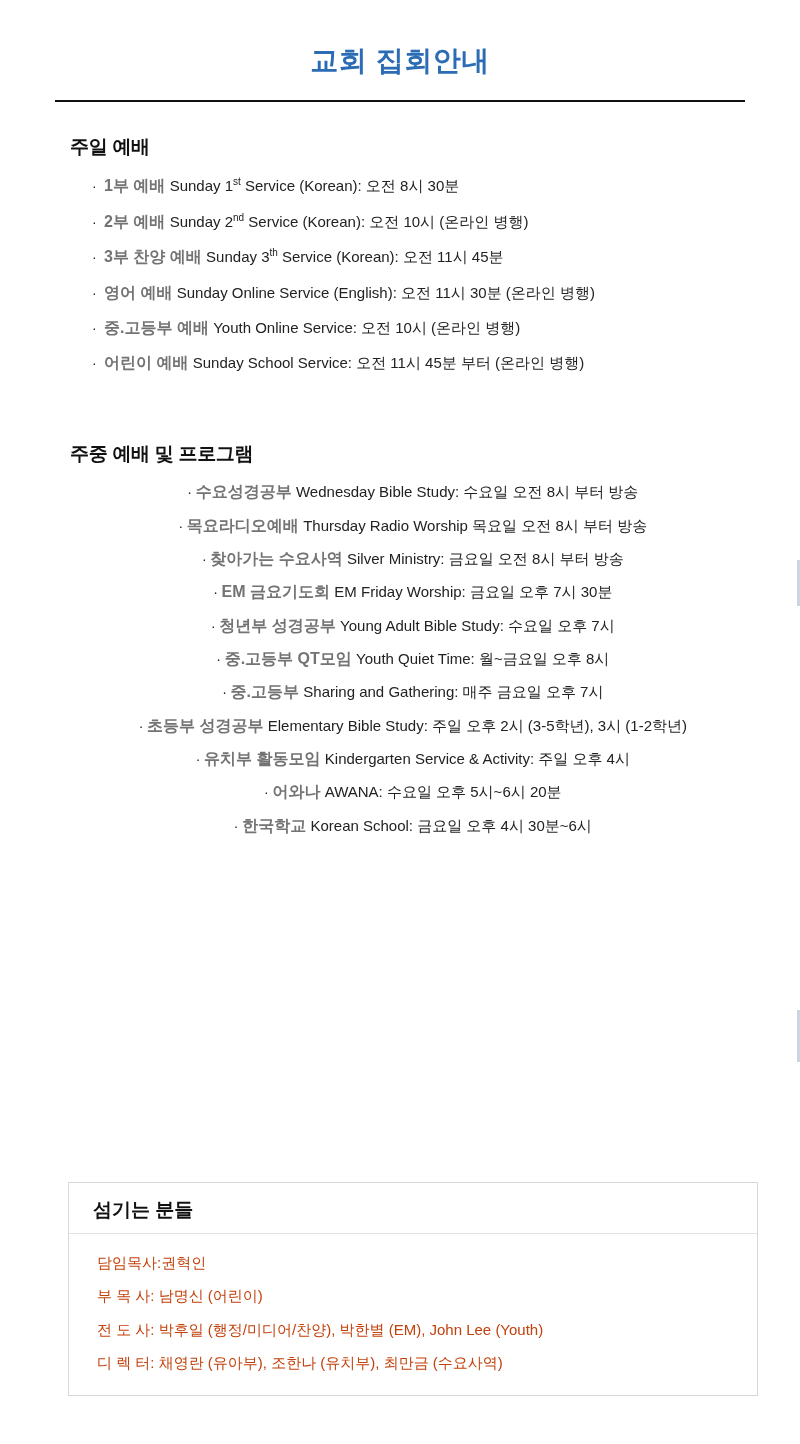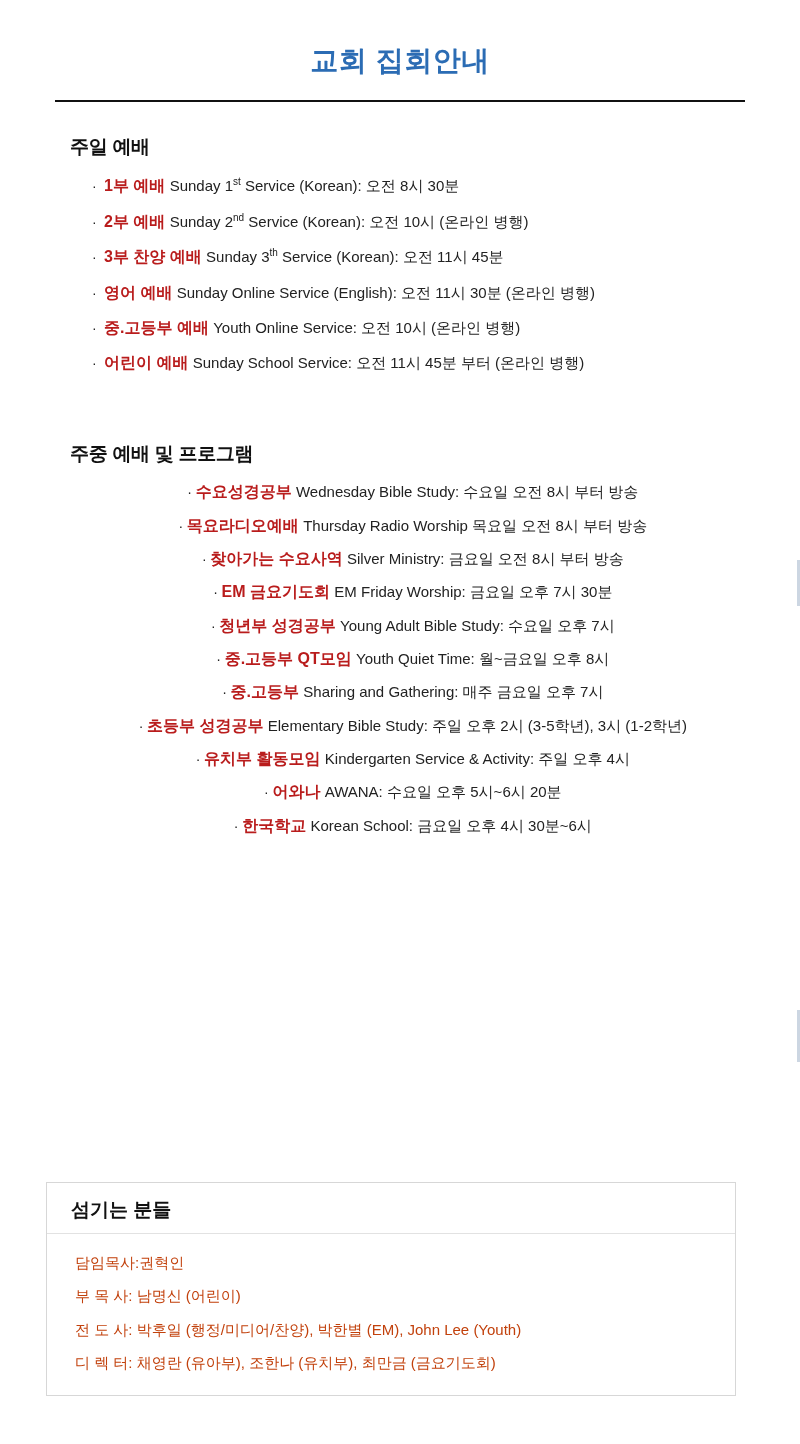--- a/index.html
+++ b/index.html
@@ -73,40 +73,40 @@
   .item .bullet {
     display: inline-block;
     width: 12px;
     color: #222;
     font-size: 14px;
     vertical-align: baseline;
   }
   .item .ko {
     font-weight: bold;
     font-size: 16px;
-    color: #b91c1c;
+    color: #737373;
   }
   .item .en {
     font-weight: normal;
     font-size: 15px;
     color: #222;
   }
   .item .sup {
     font-size: 10px;
     vertical-align: super;
   }
 
   
   .list-sunday .item { padding: 5.5px 0; }
   .list-weekday .item { padding: 4.5px 0; text-align: center; }
 
   
   .staff-box {
     position: absolute;
-    left: 46px;
+    left: 68px;
     top: 1182px;
     width: 690px;
     box-sizing: border-box;
     border: 1px solid #d7d7d7;
     background: #ffffff;
   }
   .staff-heading {
     font-size: 19px;
     font-weight: bold;
     color: #111;
@@ -225,20 +225,20 @@
       </li>
     </ul>
   </div>
 
   <div class="staff-box">
     <div class="staff-heading">섬기는 분들</div>
     <ul class="staff-list">
       <li class="staff-row">담임목사:권혁인</li>
       <li class="staff-row">부  목 사: 남명신 (어린이)</li>
       <li class="staff-row">전  도  사: 박후일 (행정/미디어/찬양), 박한별 (EM), John Lee (Youth)</li>
-      <li class="staff-row">디  렉 터: 채영란 (유아부),  조한나 (유치부), 최만금 (금요기도회)</li>
+      <li class="staff-row">디  렉 터: 채영란 (유아부),  조한나 (유치부), 최만금 (수요사역)</li>
     </ul>
   </div>
 
   <div class="edge-mark m1"></div>
   <div class="edge-mark m2"></div>
 
 </div>
 
 </body></html>

